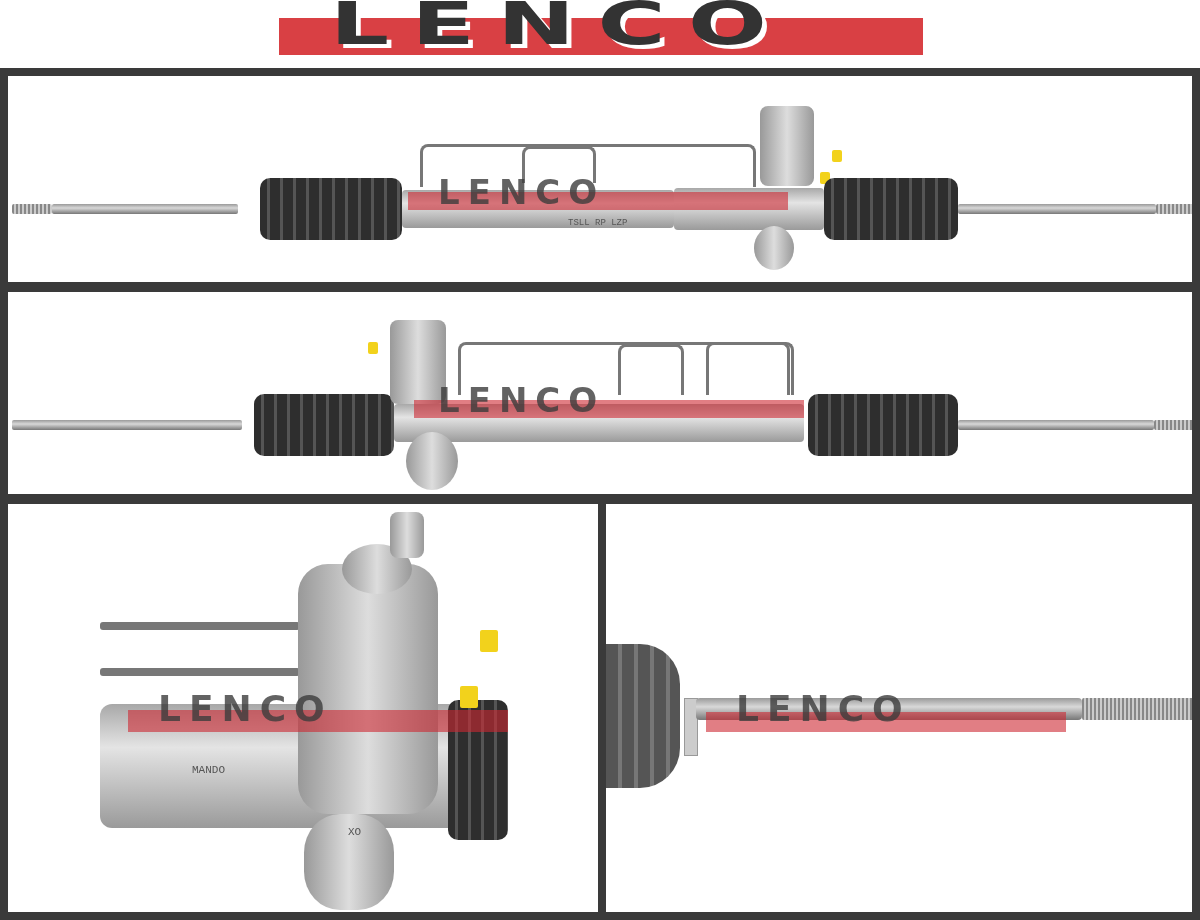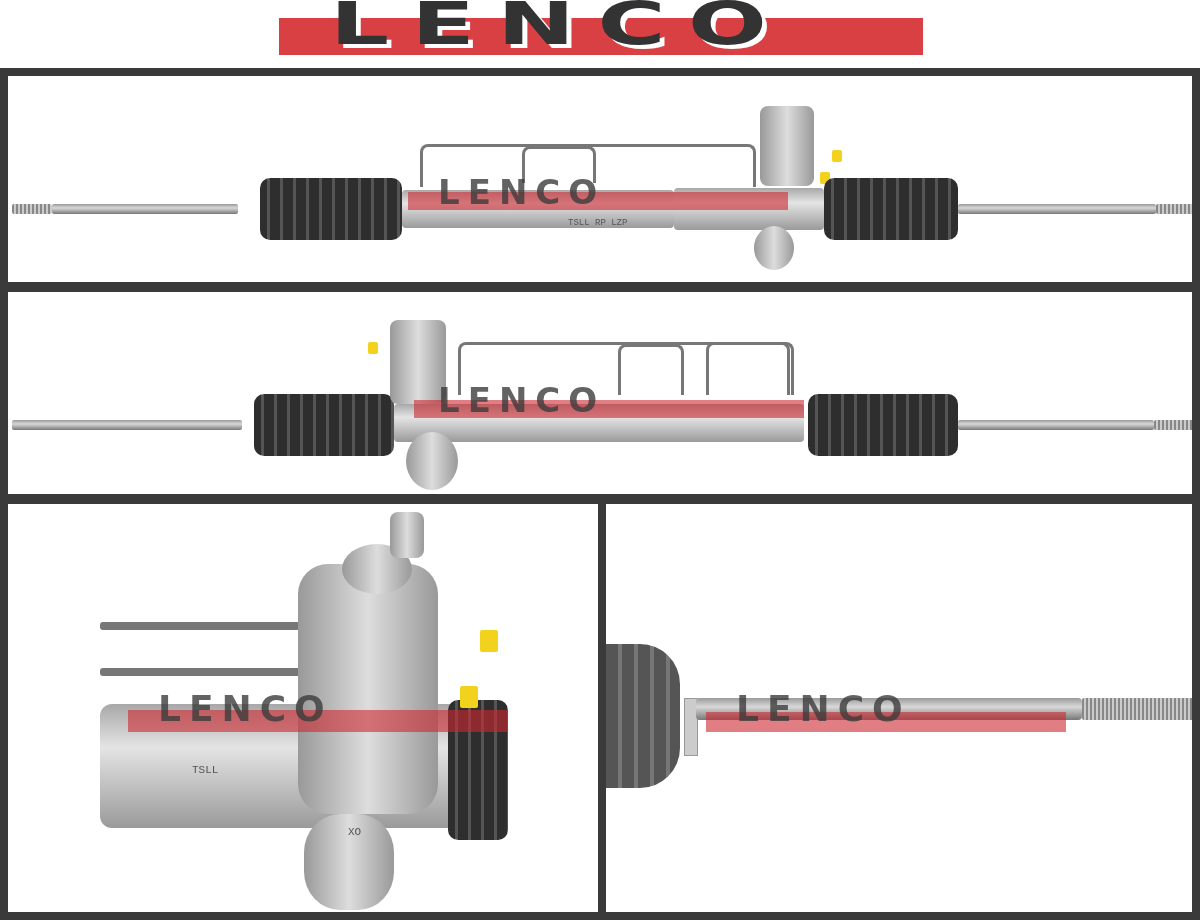--- a/index.html
+++ b/index.html
@@ -75,21 +75,21 @@
   <div class="abs housing" style="left:92px;top:200px;width:400px;height:124px;border-radius:12px;"></div>
   <div class="abs valve" style="left:290px;top:60px;width:140px;height:250px;border-radius:30px;"></div>
   <div class="abs valve" style="left:334px;top:40px;width:70px;height:50px;border-radius:50%;"></div>
   <div class="abs valve" style="left:382px;top:8px;width:34px;height:46px;border-radius:8px;"></div>
   <div class="abs valve" style="left:296px;top:310px;width:90px;height:96px;border-radius:40%;"></div>
   <div class="abs boot" style="left:440px;top:196px;width:60px;height:140px;"></div>
   <div class="abs yellow" style="left:472px;top:126px;width:18px;height:22px;"></div>
   <div class="abs yellow" style="left:452px;top:182px;width:18px;height:22px;"></div>
   <div class="abs wm-bar" style="left:120px;top:206px;width:380px;height:22px;"></div>
   <div class="abs wm" style="left:150px;top:184px;font-size:36px;">LENCO</div>
-  <div class="abs eng" style="left:184px;top:260px;font-size:11px;">TSLL</div>
+  <div class="abs eng" style="left:184px;top:260px;font-size:11px;">MANDO</div>
   <div class="abs eng" style="left:340px;top:322px;font-size:11px;">XO</div>
 </div>
 
 <div class="abs frame f4">
   <div class="abs" style="left:0px;top:140px;width:74px;height:144px;border-radius:0 40px 40px 0;background:repeating-linear-gradient(90deg,#555 0 12px,#777 12px 16px);"></div>
   <div class="abs" style="left:78px;top:194px;width:12px;height:56px;background:#ccc;border:1px solid #999;"></div>
   <div class="abs rod" style="left:90px;top:194px;width:386px;height:22px;border-radius:4px;"></div>
   <div class="abs rod thread" style="left:476px;top:194px;width:112px;height:22px;"></div>
   <div class="abs wm-bar" style="left:100px;top:208px;width:360px;height:20px;"></div>
   <div class="abs wm" style="left:130px;top:184px;font-size:36px;">LENCO</div>

